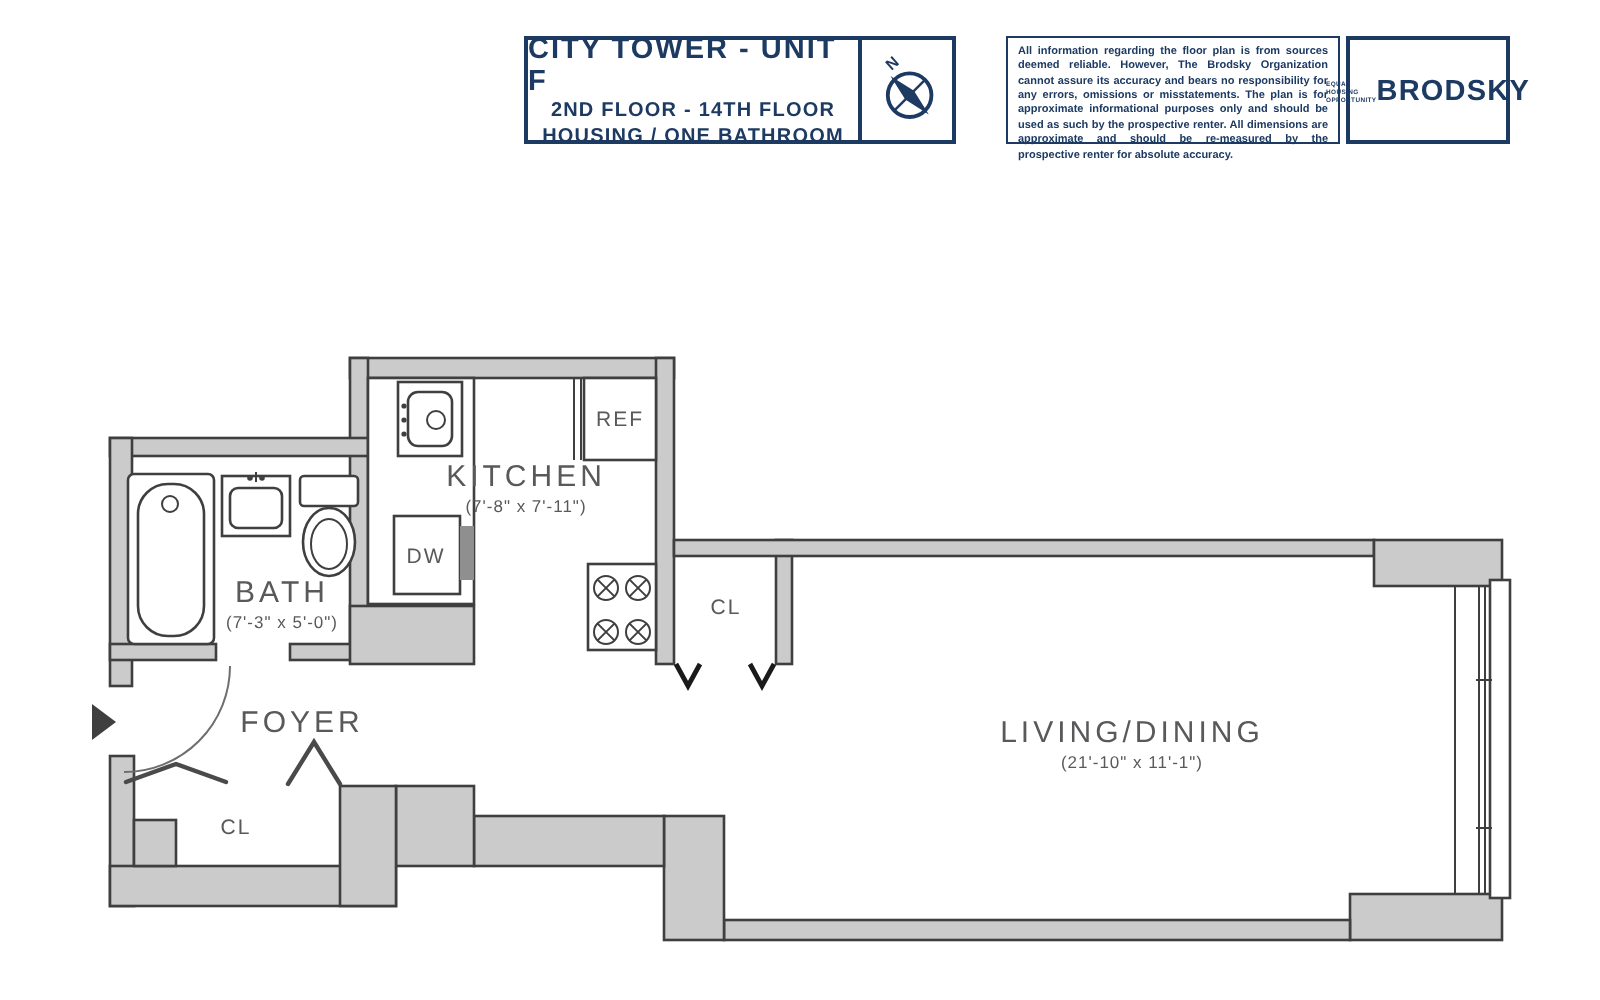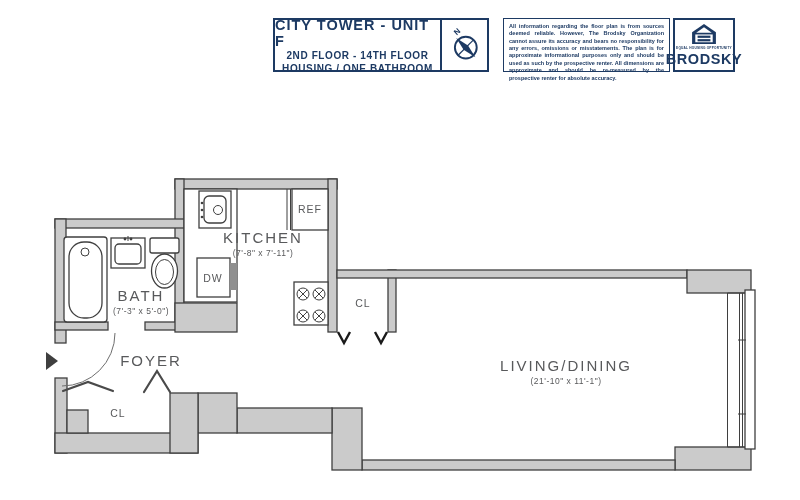--- a/index.html
+++ b/index.html
@@ -5,29 +5,29 @@
   html,body{margin:0;padding:0;background:#fff;}
   #stage{position:relative;width:800px;height:500px;background:#fff;overflow:hidden;
          font-family:"Liberation Sans",sans-serif;}
   .navy{color:#1d3a63;}
   
   .hbox{position:absolute;top:18px;height:54px;border:2px solid #1d3a63;box-sizing:border-box;
         display:flex;align-items:center;justify-content:center;background:#fff;}
   #box-building{left:45px;width:228px;flex-direction:column;}
   #bld-title{font-size:20px;font-weight:800;letter-spacing:1.5px;line-height:1.05;}
   #bld-addr{font-size:8.5px;font-weight:700;letter-spacing:.4px;margin-top:2px;}
-  #box-unit{left:273px;width:216px;padding:0;display:flex;align-items:stretch;justify-content:flex-start;}
+  #box-unit{left:262px;width:216px;padding:0;display:flex;align-items:stretch;justify-content:flex-start;}
   #unit-text{flex:1;display:flex;flex-direction:column;align-items:center;justify-content:center;}
   #unit-name{font-size:14.5px;font-weight:800;letter-spacing:1px;}
   #unit-floors,#unit-type{font-size:10px;font-weight:700;letter-spacing:.6px;margin-top:1.5px;}
   #compass-cell{width:45px;border-left:2px solid #1d3a63;display:flex;align-items:center;justify-content:center;}
   #box-disclaimer{left:503px;width:167px;border-width:1.5px;align-items:flex-start;}
   #disclaimer-text{font-size:5.5px;line-height:1.34;font-weight:700;text-align:justify;
         color:#1d3a63;padding:4px 5px;}
-  #box-brand{left:673px;width:62px;flex-direction:column;justify-content:center;}
+  #box-brand{left:673px;width:82px;flex-direction:row;justify-content:center;}
   #eho-text{font-size:3.2px;font-weight:700;letter-spacing:.2px;margin-top:1px;}
   #brand-name{font-size:14.5px;font-weight:800;letter-spacing:.6px;margin-top:1px;}
   
   #plan-svg{position:absolute;left:0;top:0;width:800px;height:500px;}
   .wall{fill:#cbcbcb;stroke:#3f3f3f;stroke-width:1.3;}
   .fix{fill:#ffffff;stroke:#3f3f3f;stroke-width:1.3;}
   .thin{fill:none;stroke:#3f3f3f;stroke-width:1;}
   .door{fill:none;stroke:#6e6e6e;stroke-width:1;}
   .fold{fill:none;stroke:#4a4a4a;stroke-width:2.2;stroke-linecap:round;}
   .vee{fill:none;stroke:#1a1a1a;stroke-width:2.4;}

